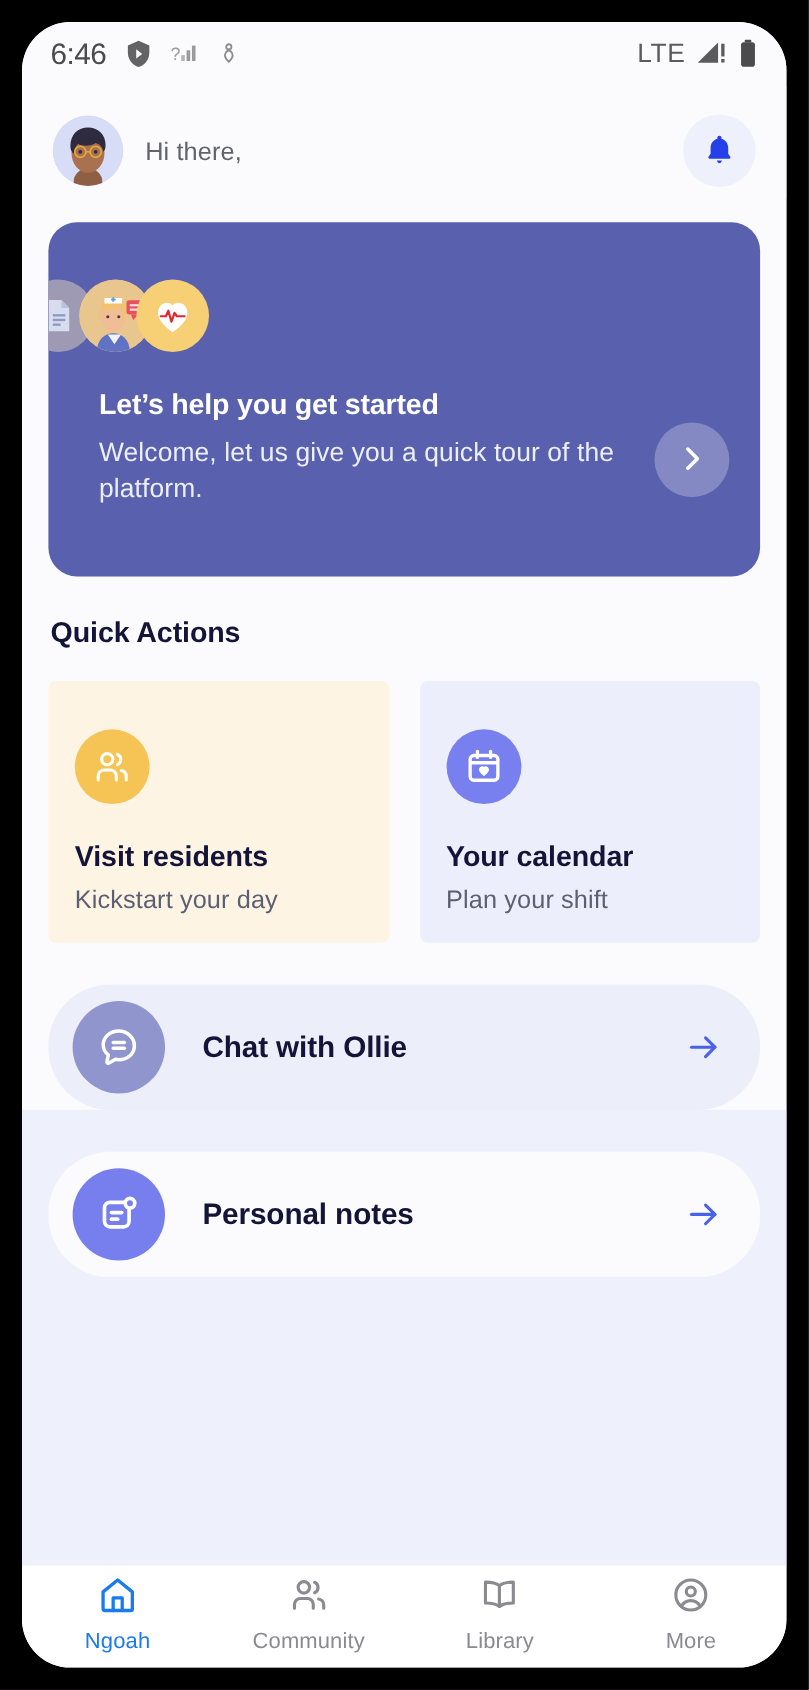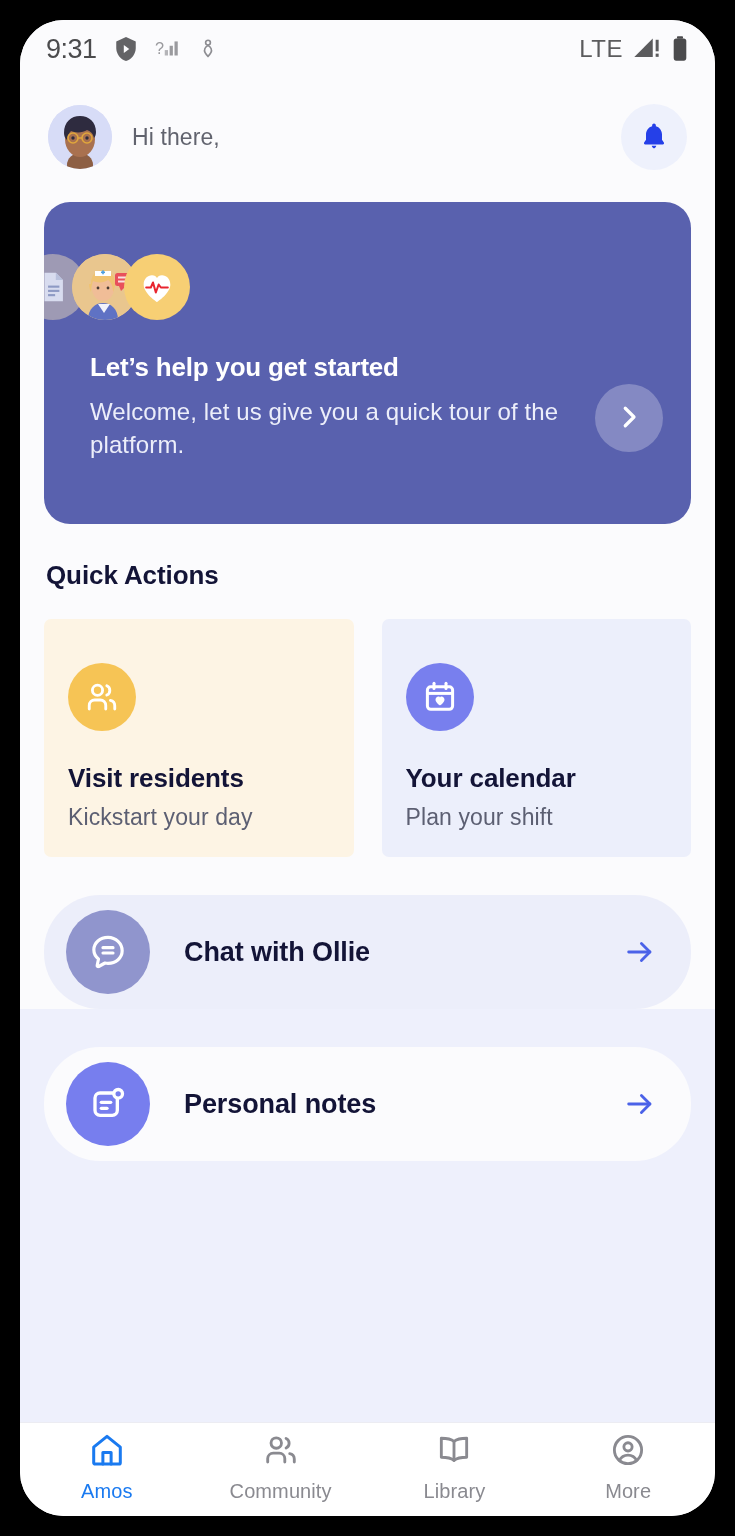--- a/index.html
+++ b/index.html
@@ -304,21 +304,21 @@
   .nav-item.active .nav-label { color: #1a7af0; }
 </style>
 </head>
 <body>
 
 <div id="device-frame">
   <div id="screen">
 
     <div id="status-bar">
       <div class="status-left">
-        <span class="status-time">9:31</span>
+        <span class="status-time">6:46</span>
         <span>
           <svg class="si" width="26" height="28" viewBox="0 0 24 24">
               <path fill="#636366" d="M12 1 3 5v6c0 5.5 3.8 10.7 9 12 5.2-1.3 9-6.5 9-12V5l-9-4z"></path>
               <path fill="#fbfbfd" d="M10 8.2 15 12l-5 3.8z"></path>
             </svg>
         </span>
         <span>
           <svg class="si" width="26" height="28" viewBox="0 0 24 24">
             <text x="0" y="17" font-size="15" fill="#9a9a9e" font-family="Liberation Sans, sans-serif">?</text>
             <rect x="9" y="13" width="3" height="5" fill="#b4b4b8"></rect>
@@ -502,21 +502,21 @@
     </div>
 
     <div id="bottom-nav">
       <div class="nav-item active">
         <span>
           <svg width="38" height="38" viewBox="0 0 24 24" fill="none" stroke="#1a7af0" stroke-width="1.9" stroke-linejoin="round" stroke-linecap="round">
             <path d="M3.6 10.2 12 3.4l8.4 6.8V20a.9.9 0 0 1-.9.9h-15a.9.9 0 0 1-.9-.9z"></path>
             <path d="M9.4 20.9v-7.3h5.2v7.3"></path>
           </svg>
         </span>
-        <span class="nav-label">Amos</span>
+        <span class="nav-label">Ngoah</span>
       </div>
 
       <div class="nav-item">
         <span>
           <svg width="38" height="38" viewBox="0 0 24 24" fill="none" stroke="#8a8a90" stroke-width="1.8" stroke-linecap="round" stroke-linejoin="round">
             <circle cx="9" cy="7.6" r="3.3"></circle>
             <path d="M3.6 19.6v-2.2A3.5 3.5 0 0 1 7.1 14h3.8a3.5 3.5 0 0 1 3.5 3.4v2.2"></path>
             <path d="M15.2 4.7a3.3 3.3 0 0 1 0 6"></path>
             <path d="M17.5 14.3a3.5 3.5 0 0 1 2.9 3.4v1.9"></path>
           </svg>

